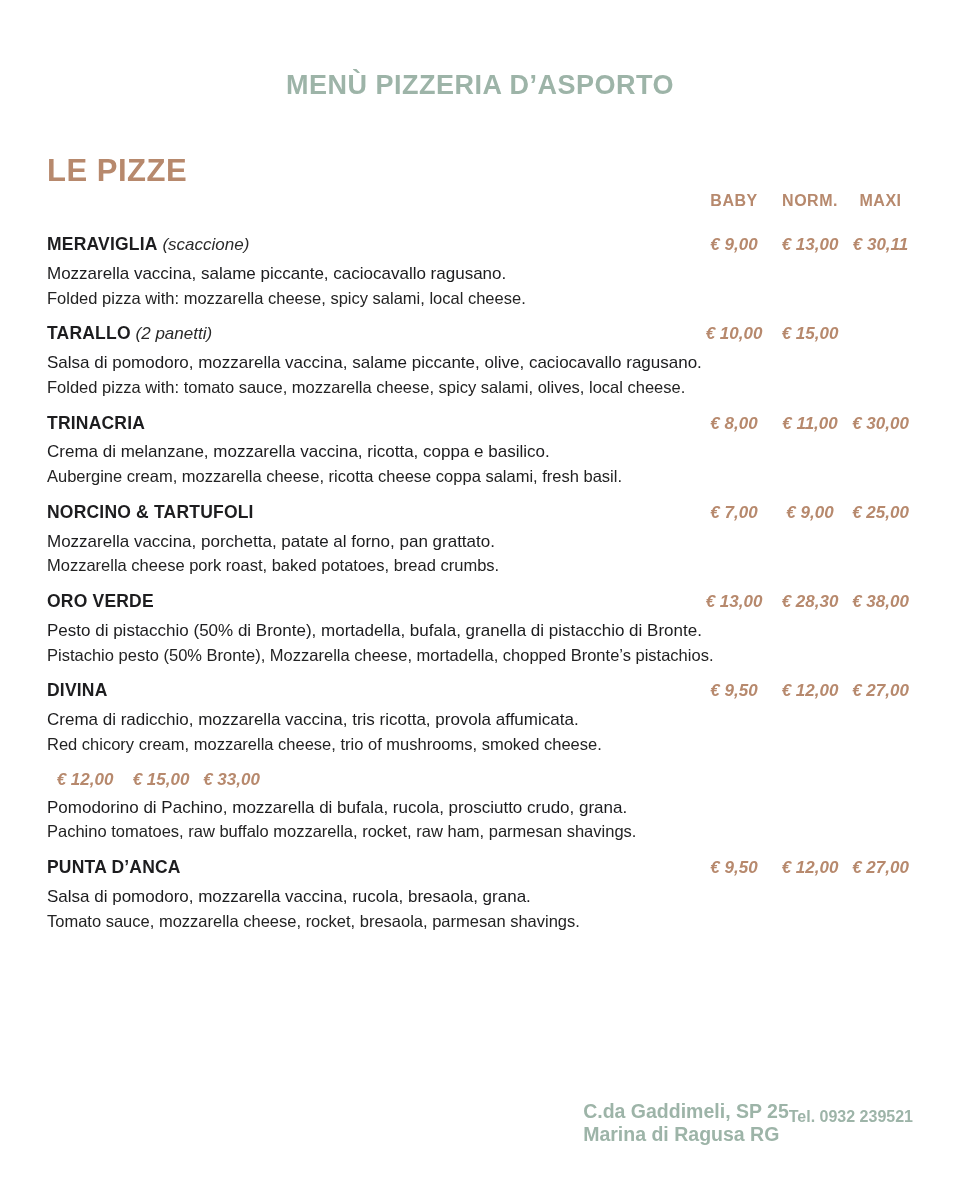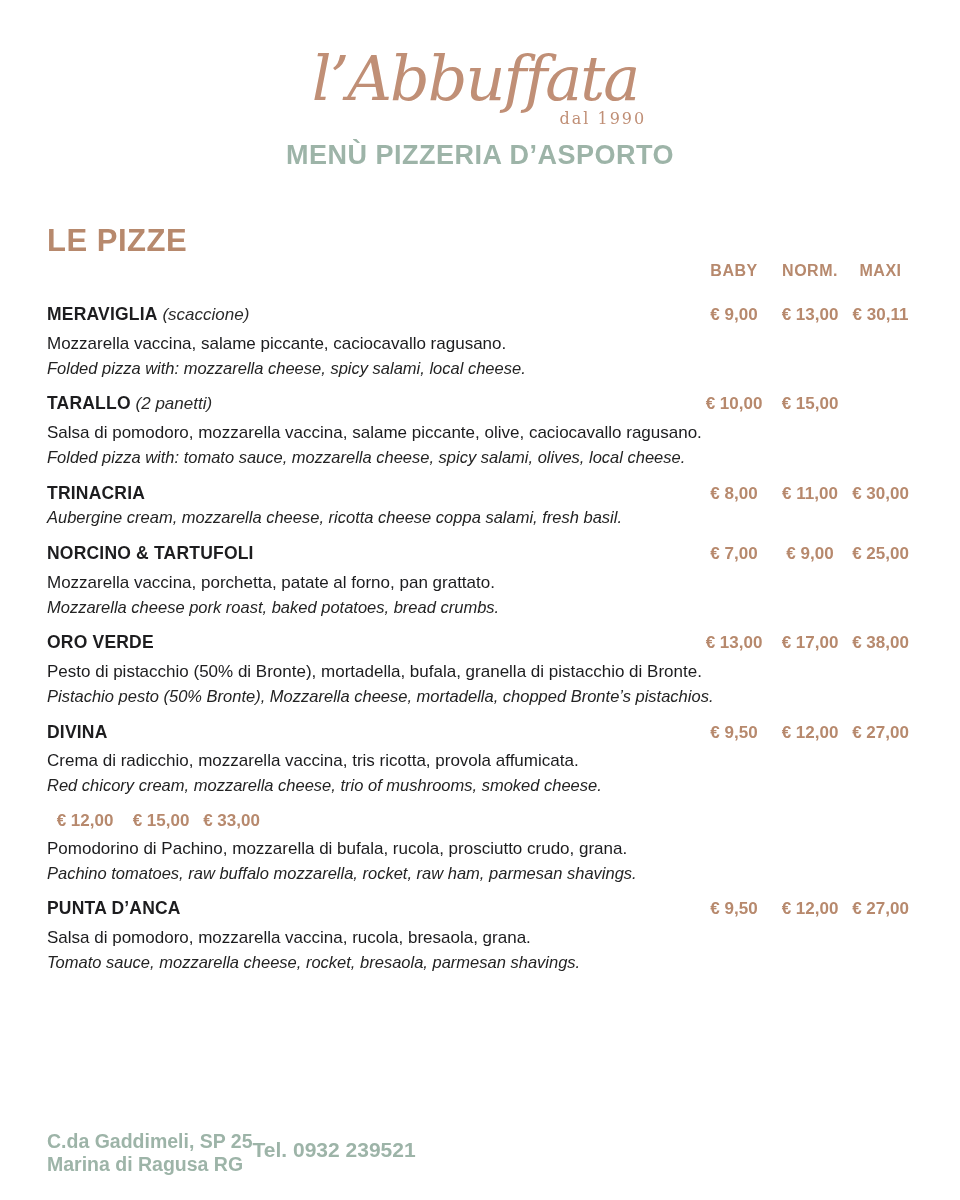--- a/index.html
+++ b/index.html
@@ -88,50 +88,46 @@
   .item-title { font-size: 17.5px; color: var(--ink); line-height: 1.25; text-align: center; }
   .item-name { font-weight: 700; letter-spacing: 0.2px; }
   .item-note { font-style: italic; font-weight: 400; font-size: 17px; color: #2a2a2a; }
   .price-cols {
     display: flex;
     flex-shrink: 0;
     color: var(--brown);
     font-weight: 700;
     font-size: 17px;
   }
-  .price-cols .price { width: 76px; text-align: center; white-space: nowrap; }
+  .price-cols .price { width: 76px; text-align: center; white-space: nowrap; font-style: italic; }
   .price-cols .price-maxi { width: 65px; }
   .desc-it { margin: 7px 0 0; font-size: 17px; color: #1c1c1e; line-height: 1.28; }
-  .desc-en { margin: 3px 0 0; font-size: 16.5px; font-style: italic; color: #232323; line-height: 1.25; }
+  .desc-en { margin: 3px 0 0; font-size: 16.5px; color: #232323; line-height: 1.25; }
 
   
   .footer {
     position: absolute;
     left: 47px;
     right: 47px;
-    top: 1130px;
-    display: flex;
-    justify-content: flex-start;
+    top: 1100px;
+    display: flex;
+    justify-content: flex-end;
     align-items: flex-start;
     color: var(--sage);
     font-weight: 700;
   }
   .address { font-size: 19.5px; line-height: 1.2; }
-  .phone { font-size: 21px; margin-top: 8px; }
+  .phone { font-size: 16px; margin-top: 8px; }
 </style>
 </head>
 <body>
 
 <div class="page">
 
   <header class="header">
-    <div class="logo">
-      <div class="logo-text">l’Abbuffata</div>
-      <div class="logo-tagline">dal 1990</div>
-    </div>
     <div class="subtitle">MENÙ PIZZERIA D’ASPORTO</div>
   </header>
 
   <main class="menu">
     <h1 class="section-title">LE PIZZE</h1>
 
     <div class="size-headers">
       <span class="col">BABY</span>
       <span class="col">NORM.</span>
       <span class="col col-maxi">MAXI</span>
@@ -176,20 +172,21 @@
             <div class="item-title">
               <span class="item-name">TRINACRIA</span>
               <span class="item-note"></span>
             </div>
             <div class="price-cols">
               <span class="price">€ 8,00</span>
               <span class="price">€ 11,00</span>
               <span class="price price-maxi">€ 30,00</span>
             </div>
           </div>
+          <p class="desc-it">Crema di melanzane, mozzarella vaccina, ricotta, coppa e basilico.</p>
           <p class="desc-en">Aubergine cream, mozzarella cheese, ricotta cheese coppa salami, fresh basil.</p>
         </article>
 
         <article class="item">
           <div class="item-row">
             <div class="item-title">
               <span class="item-name">NORCINO &amp; TARTUFOLI</span>
               <span class="item-note"></span>
             </div>
             <div class="price-cols">
@@ -203,21 +200,21 @@
         </article>
 
         <article class="item">
           <div class="item-row">
             <div class="item-title">
               <span class="item-name">ORO VERDE</span>
               <span class="item-note"></span>
             </div>
             <div class="price-cols">
               <span class="price">€ 13,00</span>
-              <span class="price">€ 17,00</span>
+              <span class="price">€ 28,30</span>
               <span class="price price-maxi">€ 38,00</span>
             </div>
           </div>
           <p class="desc-it">Pesto di pistacchio (50% di Bronte), mortadella, bufala, granella di pistacchio di Bronte.</p>
           <p class="desc-en">Pistachio pesto (50% Bronte), Mozzarella cheese, mortadella, chopped Bronte’s pistachios.</p>
         </article>
 
         <article class="item">
           <div class="item-row">
             <div class="item-title">

